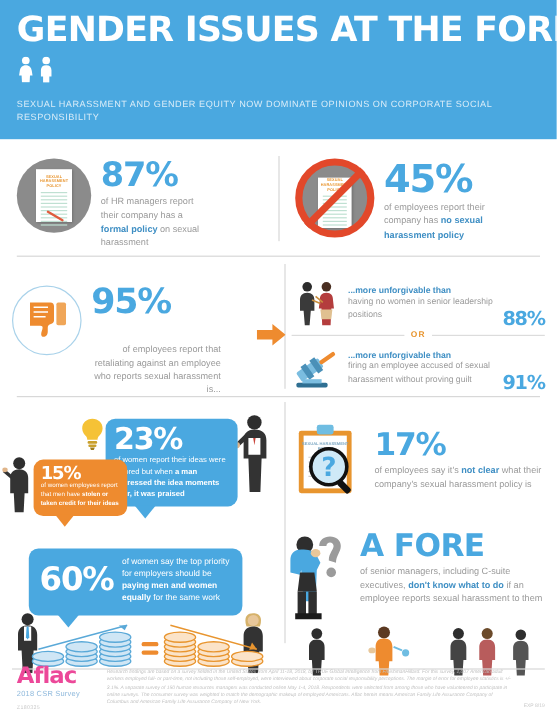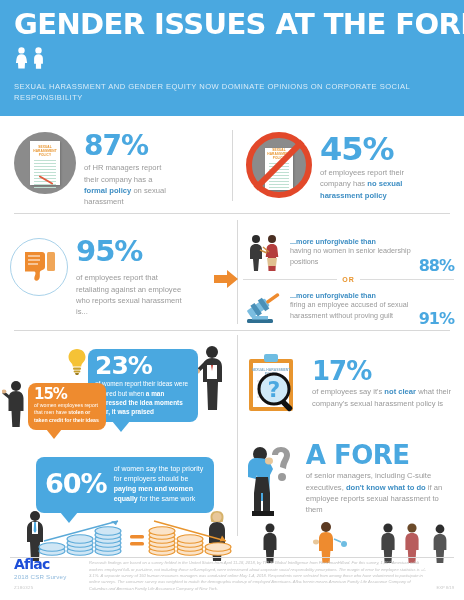--- a/index.html
+++ b/index.html
@@ -95,21 +95,21 @@
     bottom:-9px; left:18px; border-left:8px solid transparent;
     border-right:8px solid transparent; border-top:10px solid #ee8b2f;
   }
   .bub-txt { color:#ffffff; font-size:6.4px; line-height:1.45; }
   .bub-txt b { font-weight:bold; }
   .bub-white-strong { color:#fff; }
 
   
   .footer { position:absolute; left:0; bottom:0; width:464px; padding: 6px 10px 8px 14px; display:flex; gap:9px; }
   .aflac { flex:0 0 66px; }
-  .aflac .logo { color:#1d4ed8; font-size:14px; font-weight:bold; font-family:"DejaVu Sans", sans-serif; letter-spacing:-0.8px; line-height:1; position:relative;}
+  .aflac .logo { color:#ec4899; font-size:19px; font-weight:bold; font-family:"DejaVu Sans", sans-serif; letter-spacing:-0.8px; line-height:1; position:relative;}
   .aflac .csr { color:#8fb9dc; font-size:6.2px; margin-top:2px; letter-spacing:.2px;}
   .aflac .code { color:#c9c9c9; font-size:4.4px; margin-top:5px; letter-spacing:.3px;}
   .fineprint { flex:1; color:#c2c2c2; font-size:4.1px; line-height:1.55; font-style:italic; padding-top:3px; }
   .expcode { color:#c9c9c9; font-size:4.2px; align-self:flex-end; padding-bottom:2px;}
 
   .orlbl { color:#e8952f; font-size:7px; font-weight:bold; letter-spacing:1px;}
   .orline { flex:1; height:1px; background:#dcdcdc;}
 </style>
 </head>
 <body>
@@ -202,21 +202,21 @@
       <div class="statblock">
         <div class="circ" style="width:58px;height:58px;border:1px solid #a9d2ea;background:#fff;">
           <svg width="38" height="34" viewBox="0 0 38 34">
             <path d="M5 2h17c2 0 3 1.4 3 3v12c0 1.6-1.2 2.6-2.6 3-1.6.5-2.6 1.2-2.6 3v3.5c0 2.5-1.6 4.2-3.5 4.2-1.2 0-2-.8-2-2.2 0-2 1.2-3.6 1.2-5.5 0-1-.6-1.6-1.8-1.6H5z" fill="#ee8b2f"></path>
             <rect x="27" y="2" width="8" height="19" rx="1.5" fill="#f0a658"></rect>
             <path d="M8 6h12M8 10h12M8 14h10" stroke="#fff" stroke-width="1.2"></path>
           </svg>
         </div>
         <div style="flex:1;padding-top:0;">
           <div class="bignum" style="font-size:29px;">95%</div>
-          <div class="body-txt" style="margin-top:7px;width:108px;">of employees report that retaliating against an employee who reports sexual harassment is...</div>
+          <div class="body-txt" style="margin-top:20px;width:108px;text-align:right;">of employees report that retaliating against an employee who reports sexual harassment is...</div>
         </div>
       </div>
     </div>
 
     <div class="half" style="padding:4px 10px 0 0;display:flex;align-items:center;gap:5px;">
       <svg width="24" height="24" viewBox="0 0 24 24" style="flex:0 0 24px;margin-left:-18px;">
         <path d="M0 8h13V3l11 9-11 9v-5H0z" fill="#ee8b2f"></path>
       </svg>
       <div style="flex:1;">
 
@@ -327,21 +327,21 @@
         <div style="flex:1;padding-top:6px;">
           <div class="bignum" style="font-size:26px;">17%</div>
           <div class="body-txt" style="margin-top:3px;"><span>of employees say it's </span><b>not clear</b><span> what their company's sexual harassment policy is</span></div>
         </div>
       </div>
     </div>
   </div>
 
   <div class="sec row2" style="height:135px;">
 
-    <div class="half" style="position:relative;height:135px;margin-left:12px;">
+    <div class="half" style="position:relative;height:135px;">
       <div class="bubble bub-blue" style="position:absolute;left:24px;top:26px;width:178px;padding:7px 9px 9px 9px;display:flex;gap:7px;align-items:center;">
         <div class="bignum bub-white-strong" style="font-size:27px;color:#fff;flex:0 0 auto;">60%</div>
         <div class="bub-txt" style="font-size:7px;flex:1;"><span>of women say the top priority for employers should be </span><b>paying men and women equally</b><span> for the same work</span></div>
       </div>
 
       <svg width="30" height="52" viewBox="0 0 30 52" style="position:absolute;left:8px;top:78px;">
         <circle cx="15" cy="7" r="5" fill="#2e2e2e"></circle>
         <path d="M15 12c-5 0-8 3-8 8v13h3l1 19h8l1-19h3V20c0-5-3-8-8-8z" fill="#333"></path>
         <path d="M12 13h6v12h-6z" fill="#fff"></path>
         <path d="M14.2 13h1.6l.6 9-1.4 2-1.4-2z" fill="#4aa8e0"></path>

